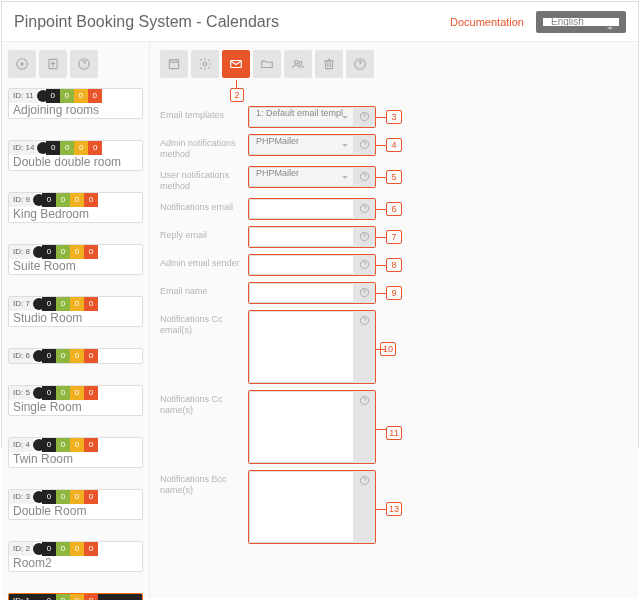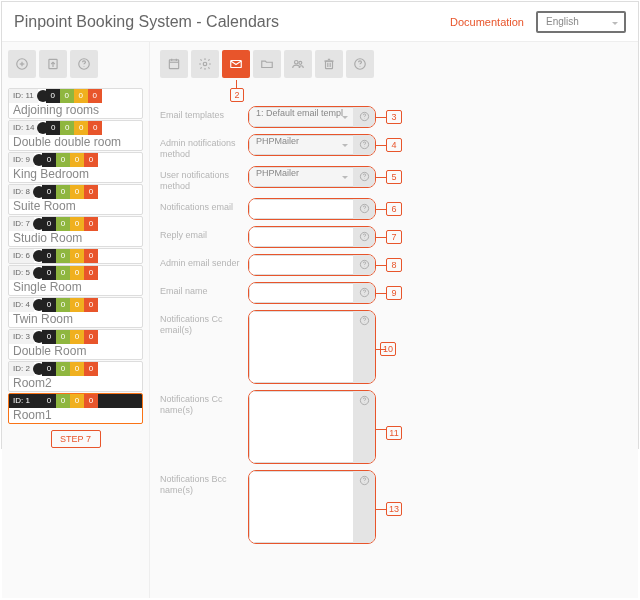--- a/index.html
+++ b/index.html
@@ -1,49 +1,49 @@
 <!DOCTYPE html>
 <html><head>
 <meta charset="utf-8">
 <style>
   *{box-sizing:border-box;margin:0;padding:0;font-family:Arial,Helvetica,sans-serif}
   body{background:#fff;width:640px;height:600px;overflow:hidden;font-size:11px;color:#555}
   .frame{border:1px solid #ddd;width:638px;height:448px;margin:1px;position:relative}
   .topbar{height:40px;display:flex;align-items:center;padding:0 12px;border-bottom:1px solid #eee}
   .title{font-size:16px;font-weight:300;color:#666;flex:1}
   .doc-link{color:#e8552b;font-size:11px;margin-right:12px}
-  .lang{width:90px;height:22px;border:2px solid #737373;border-radius:2px;display:flex;align-items:center;padding:0 8px;color:#888;font-size:10px;position:relative}
+  .lang{width:90px;height:22px;border:7px solid #737373;border-radius:2px;display:flex;align-items:center;padding:0 8px;color:#888;font-size:10px;position:relative}
   .lang:after{content:"";position:absolute;right:6px;top:9px;border-left:3px solid transparent;border-right:3px solid transparent;border-top:3px solid #bbb}
   .content{display:flex;height:556px}
   .left{width:148px;background:#fafafa;border-right:1px solid #eee;padding:8px 6px}
   .left-tools{display:flex;gap:3px;margin-bottom:10px}
   .sqbtn{width:28px;height:28px;background:#e4e4e4;border-radius:2px;display:flex;align-items:center;justify-content:center;color:#aaa}
   .sqbtn svg{width:14px;height:14px;stroke:#aaa;fill:none;stroke-width:2}
-  .cal-item{border:1px solid #ddd;border-radius:2px;margin-bottom:1px;background:#fff;overflow:hidden}
+  .cal-item{border:1px solid #ddd;border-radius:2px;margin-bottom:21px;background:#fff;overflow:hidden}
   .cal-hdr{display:flex;align-items:center;height:14px}
   .cal-id{background:#f2f2f2;color:#666;font-size:8px;padding:0 4px;height:14px;line-height:14px;white-space:nowrap}
   .cal-half{width:8px;height:14px;position:relative}
   .cal-half:before{content:"";position:absolute;width:12px;height:12px;border-radius:50%;background:#222;left:-1px;top:1px}
   .cal-seg{width:14px;height:14px;font-size:8px;color:#fff;text-align:center;line-height:14px}
   .seg-blk{background:#222}.seg-grn{background:#8fb63f}.seg-yel{background:#f0b01f}.seg-org{background:#e8552b}
   .cal-name{font-size:12px;color:#888;padding:2px 4px;line-height:11px}
   .cal-sel{border:1px solid #f97316}
   .cal-sel .cal-hdr{background:#222}
   .cal-sel .cal-id{background:#222;color:#fff}
   .step1{border:1px solid #e8552b;color:#e8552b;font-size:9px;padding:3px 8px;margin:6px auto 0;width:50px;text-align:center;border-radius:2px}
   .main{flex:1;background:#fafafa;padding:8px 10px;overflow:hidden}
   .main-tools{display:flex;gap:3px;margin-bottom:6px;position:relative}
   .sqbtn.active{background:#e8552b}
   .sqbtn.active svg{stroke:#fff}
   .callout{position:absolute;border:1px solid #e8552b;border-radius:2px;color:#e8552b;font-size:9px;text-align:center;background:transparent;pointer-events:none}
   .callout-n{width:14px;height:14px;line-height:13px}
   .callout-line{position:absolute;background:#e8552b;pointer-events:none}
   .field-row{display:flex;align-items:flex-start;margin-bottom:6px;position:relative}
   .field-lbl{width:88px;font-size:9px;color:#b5b5b5;padding-top:4px;line-height:11px}
-  .field-ctl{display:flex;border:1px solid #e8552b;border-radius:8px;overflow:hidden}
+  .field-ctl{display:flex;border:1px solid #e8552b;border-radius:2px;overflow:hidden}
   .finput{width:104px;height:20px;border:1px solid #ddd;border-right:none;background:#fff;font-size:9px;padding:0 6px;color:#888}
   .finput.sel{background:#f5f5f5;position:relative}
   .finput.sel:after{content:"";position:absolute;right:5px;top:8px;border-left:3px solid transparent;border-right:3px solid transparent;border-top:3px solid #bbb}
   .ftarea{width:104px;height:72px;border:1px solid #ddd;border-right:none;background:#fff;resize:none;font-size:9px;padding:4px;color:#888}
   .fhelp{width:22px;background:#e4e4e4;display:flex;align-items:flex-start;justify-content:center;padding-top:4px}
   .fhelp svg{width:11px;height:11px;stroke:#aaa;fill:none;stroke-width:2}
   .num-tag{position:absolute;border:1px solid #e8552b;color:#e8552b;font-size:9px;width:16px;height:14px;line-height:12px;text-align:center;border-radius:2px}
   .tag-line{position:absolute;height:1px;background:#e8552b;width:10px}
 </style>
 </head>

